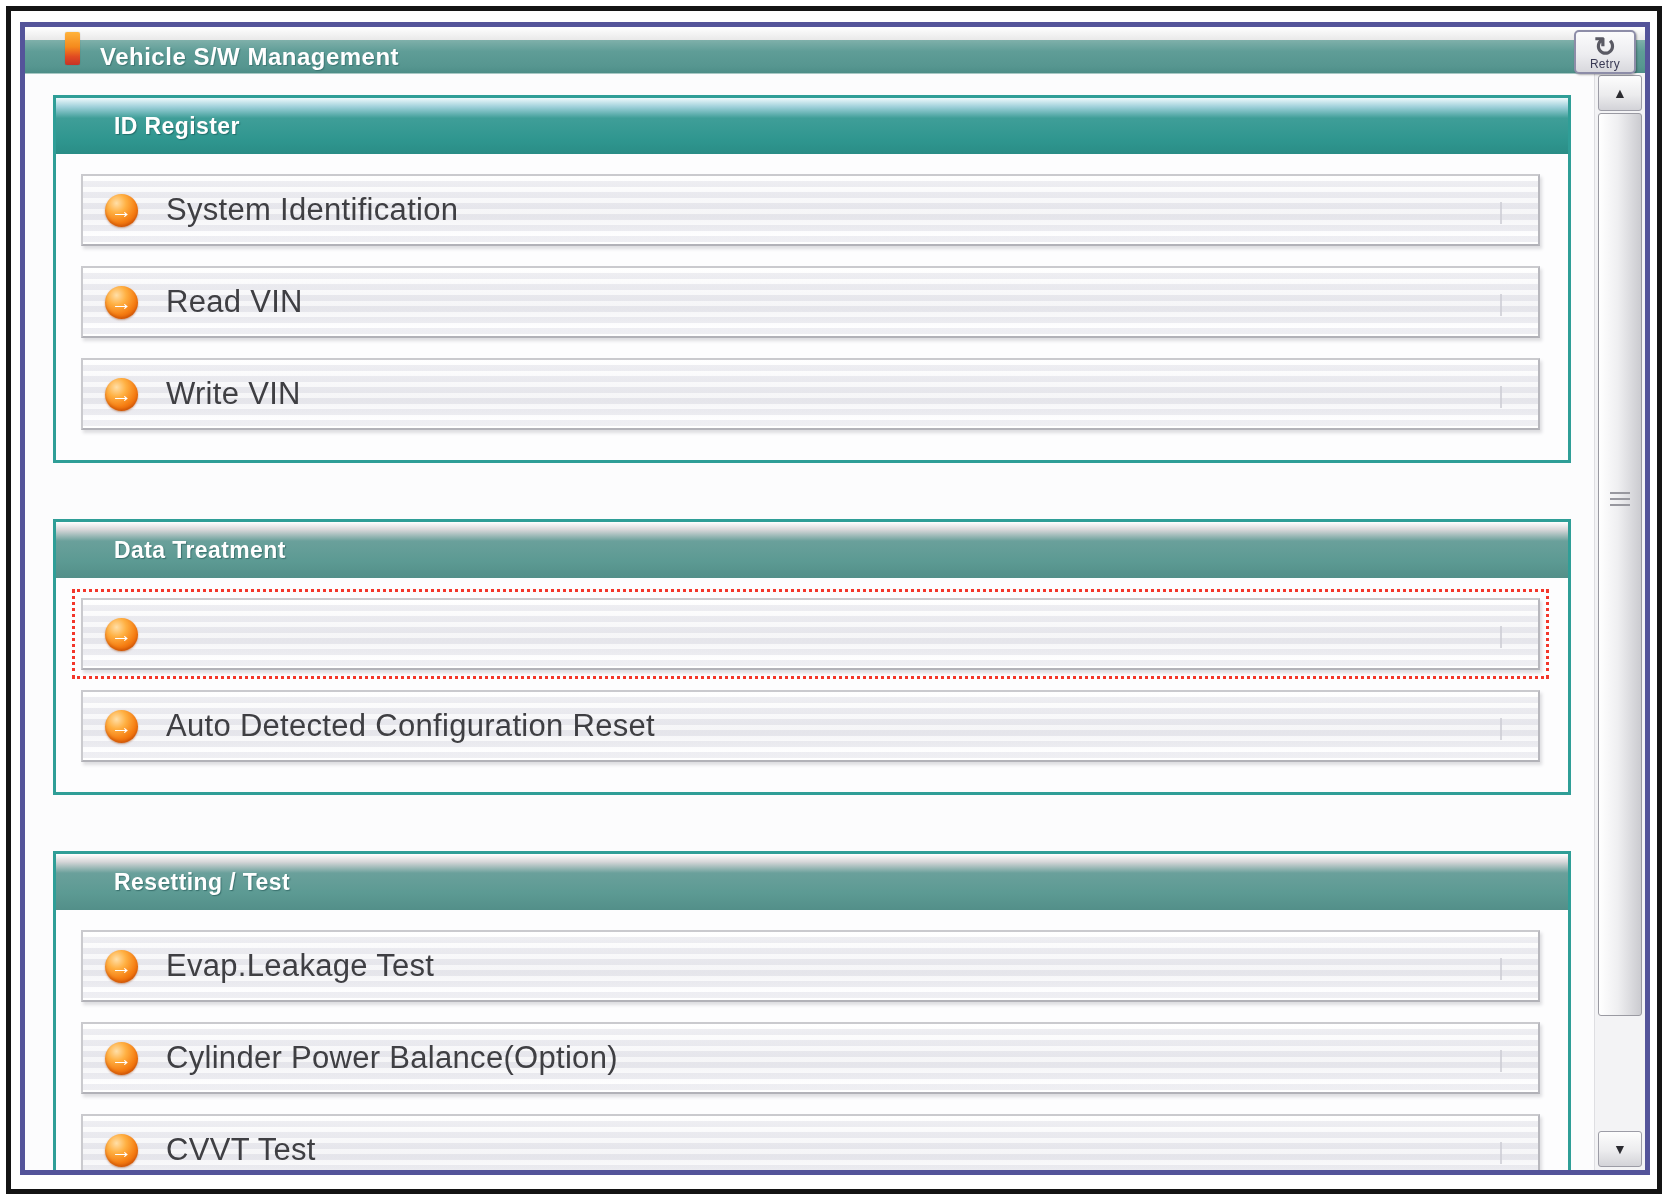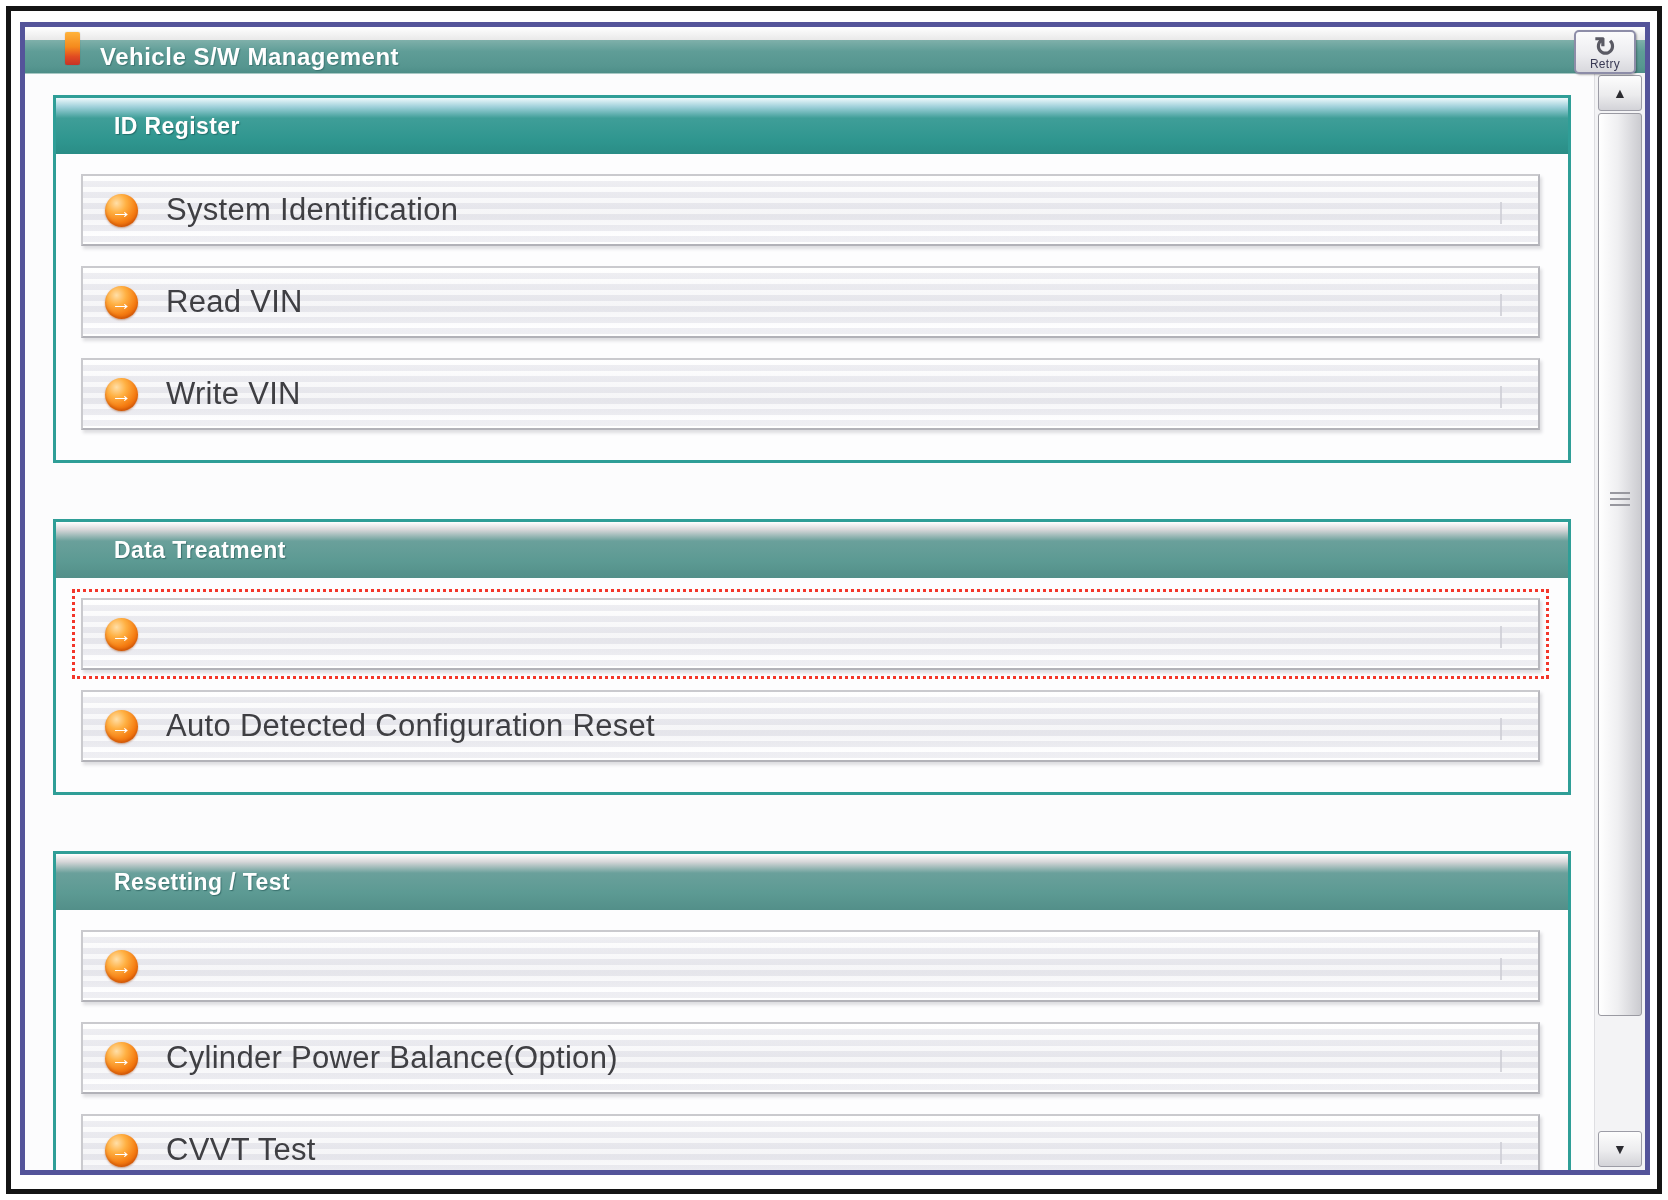--- a/index.html
+++ b/index.html
@@ -170,20 +170,21 @@
       </div>
     </div>
 
     <div class="section">
       <div class="section-header">
         <span>Resetting / Test</span>
       </div>
       <div class="items">
         <div class="item">
           <span class="arrow-icon">→</span>
+          <span class="item-label">Evap.Leakage Test</span>
         </div>
         <div class="item">
           <span class="arrow-icon">→</span>
           <span class="item-label">Cylinder Power Balance(Option)</span>
         </div>
         <div class="item">
           <span class="arrow-icon">→</span>
           <span class="item-label">CVVT Test</span>
         </div>
       </div>

